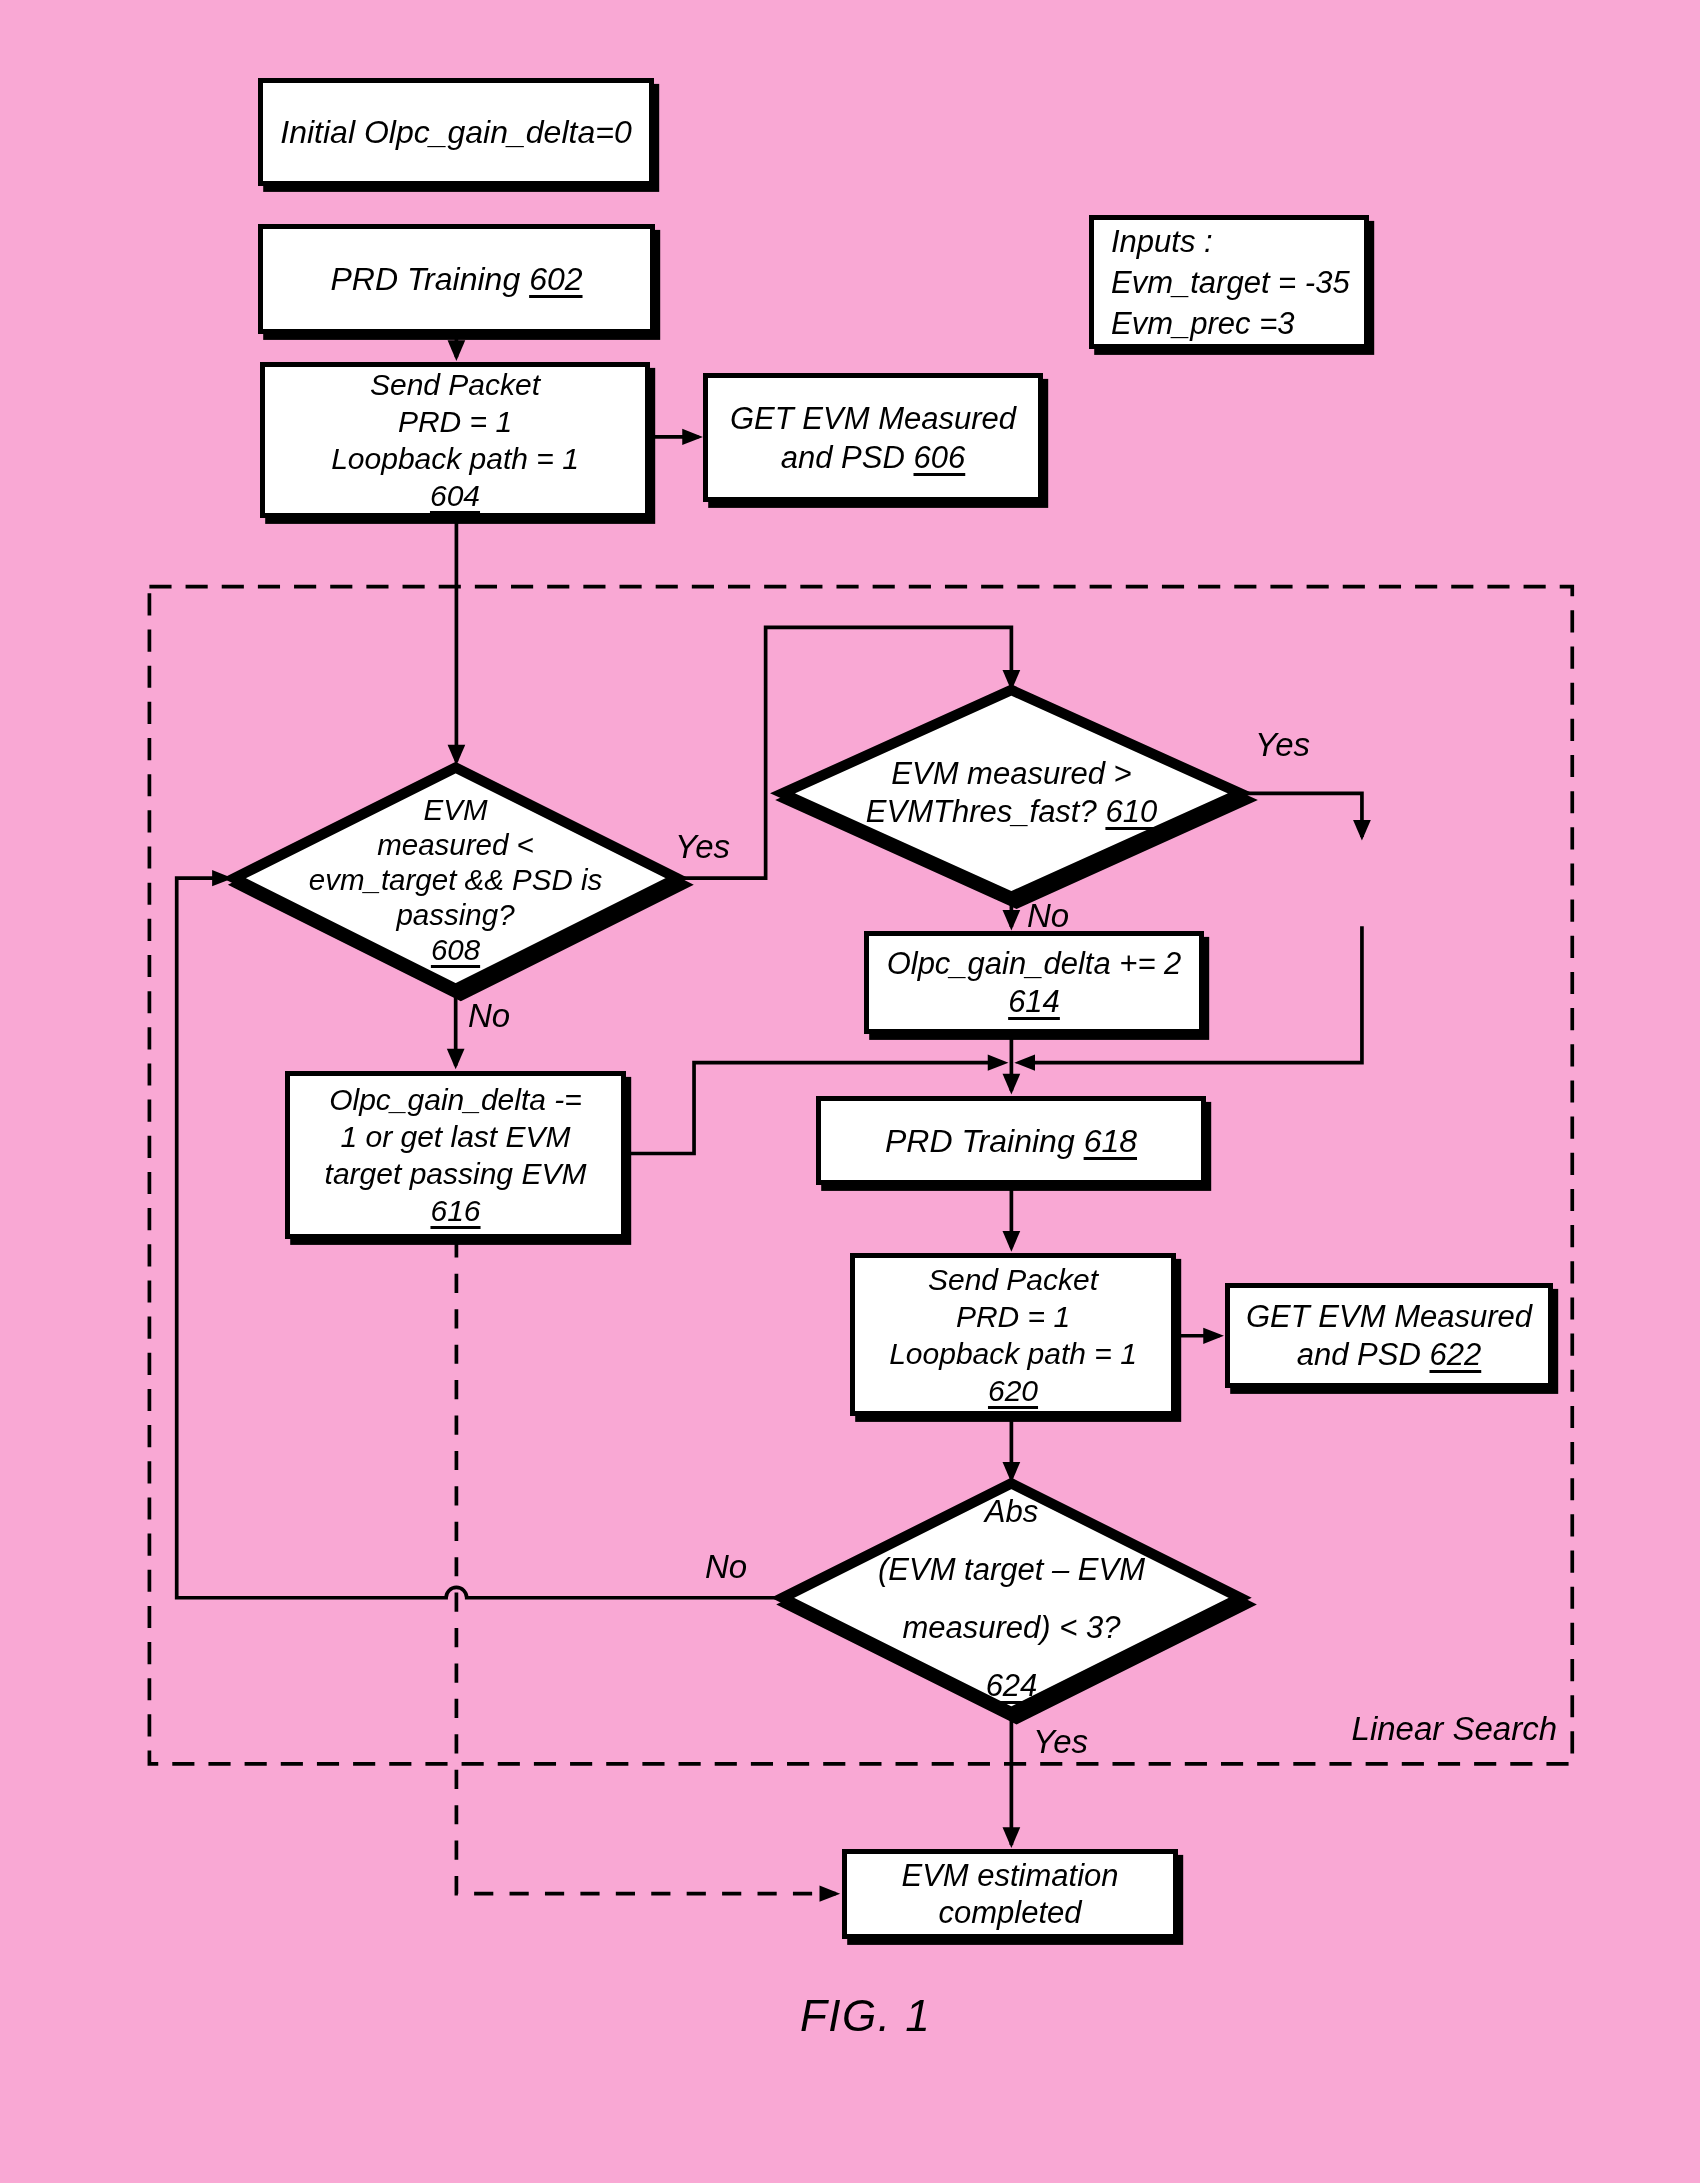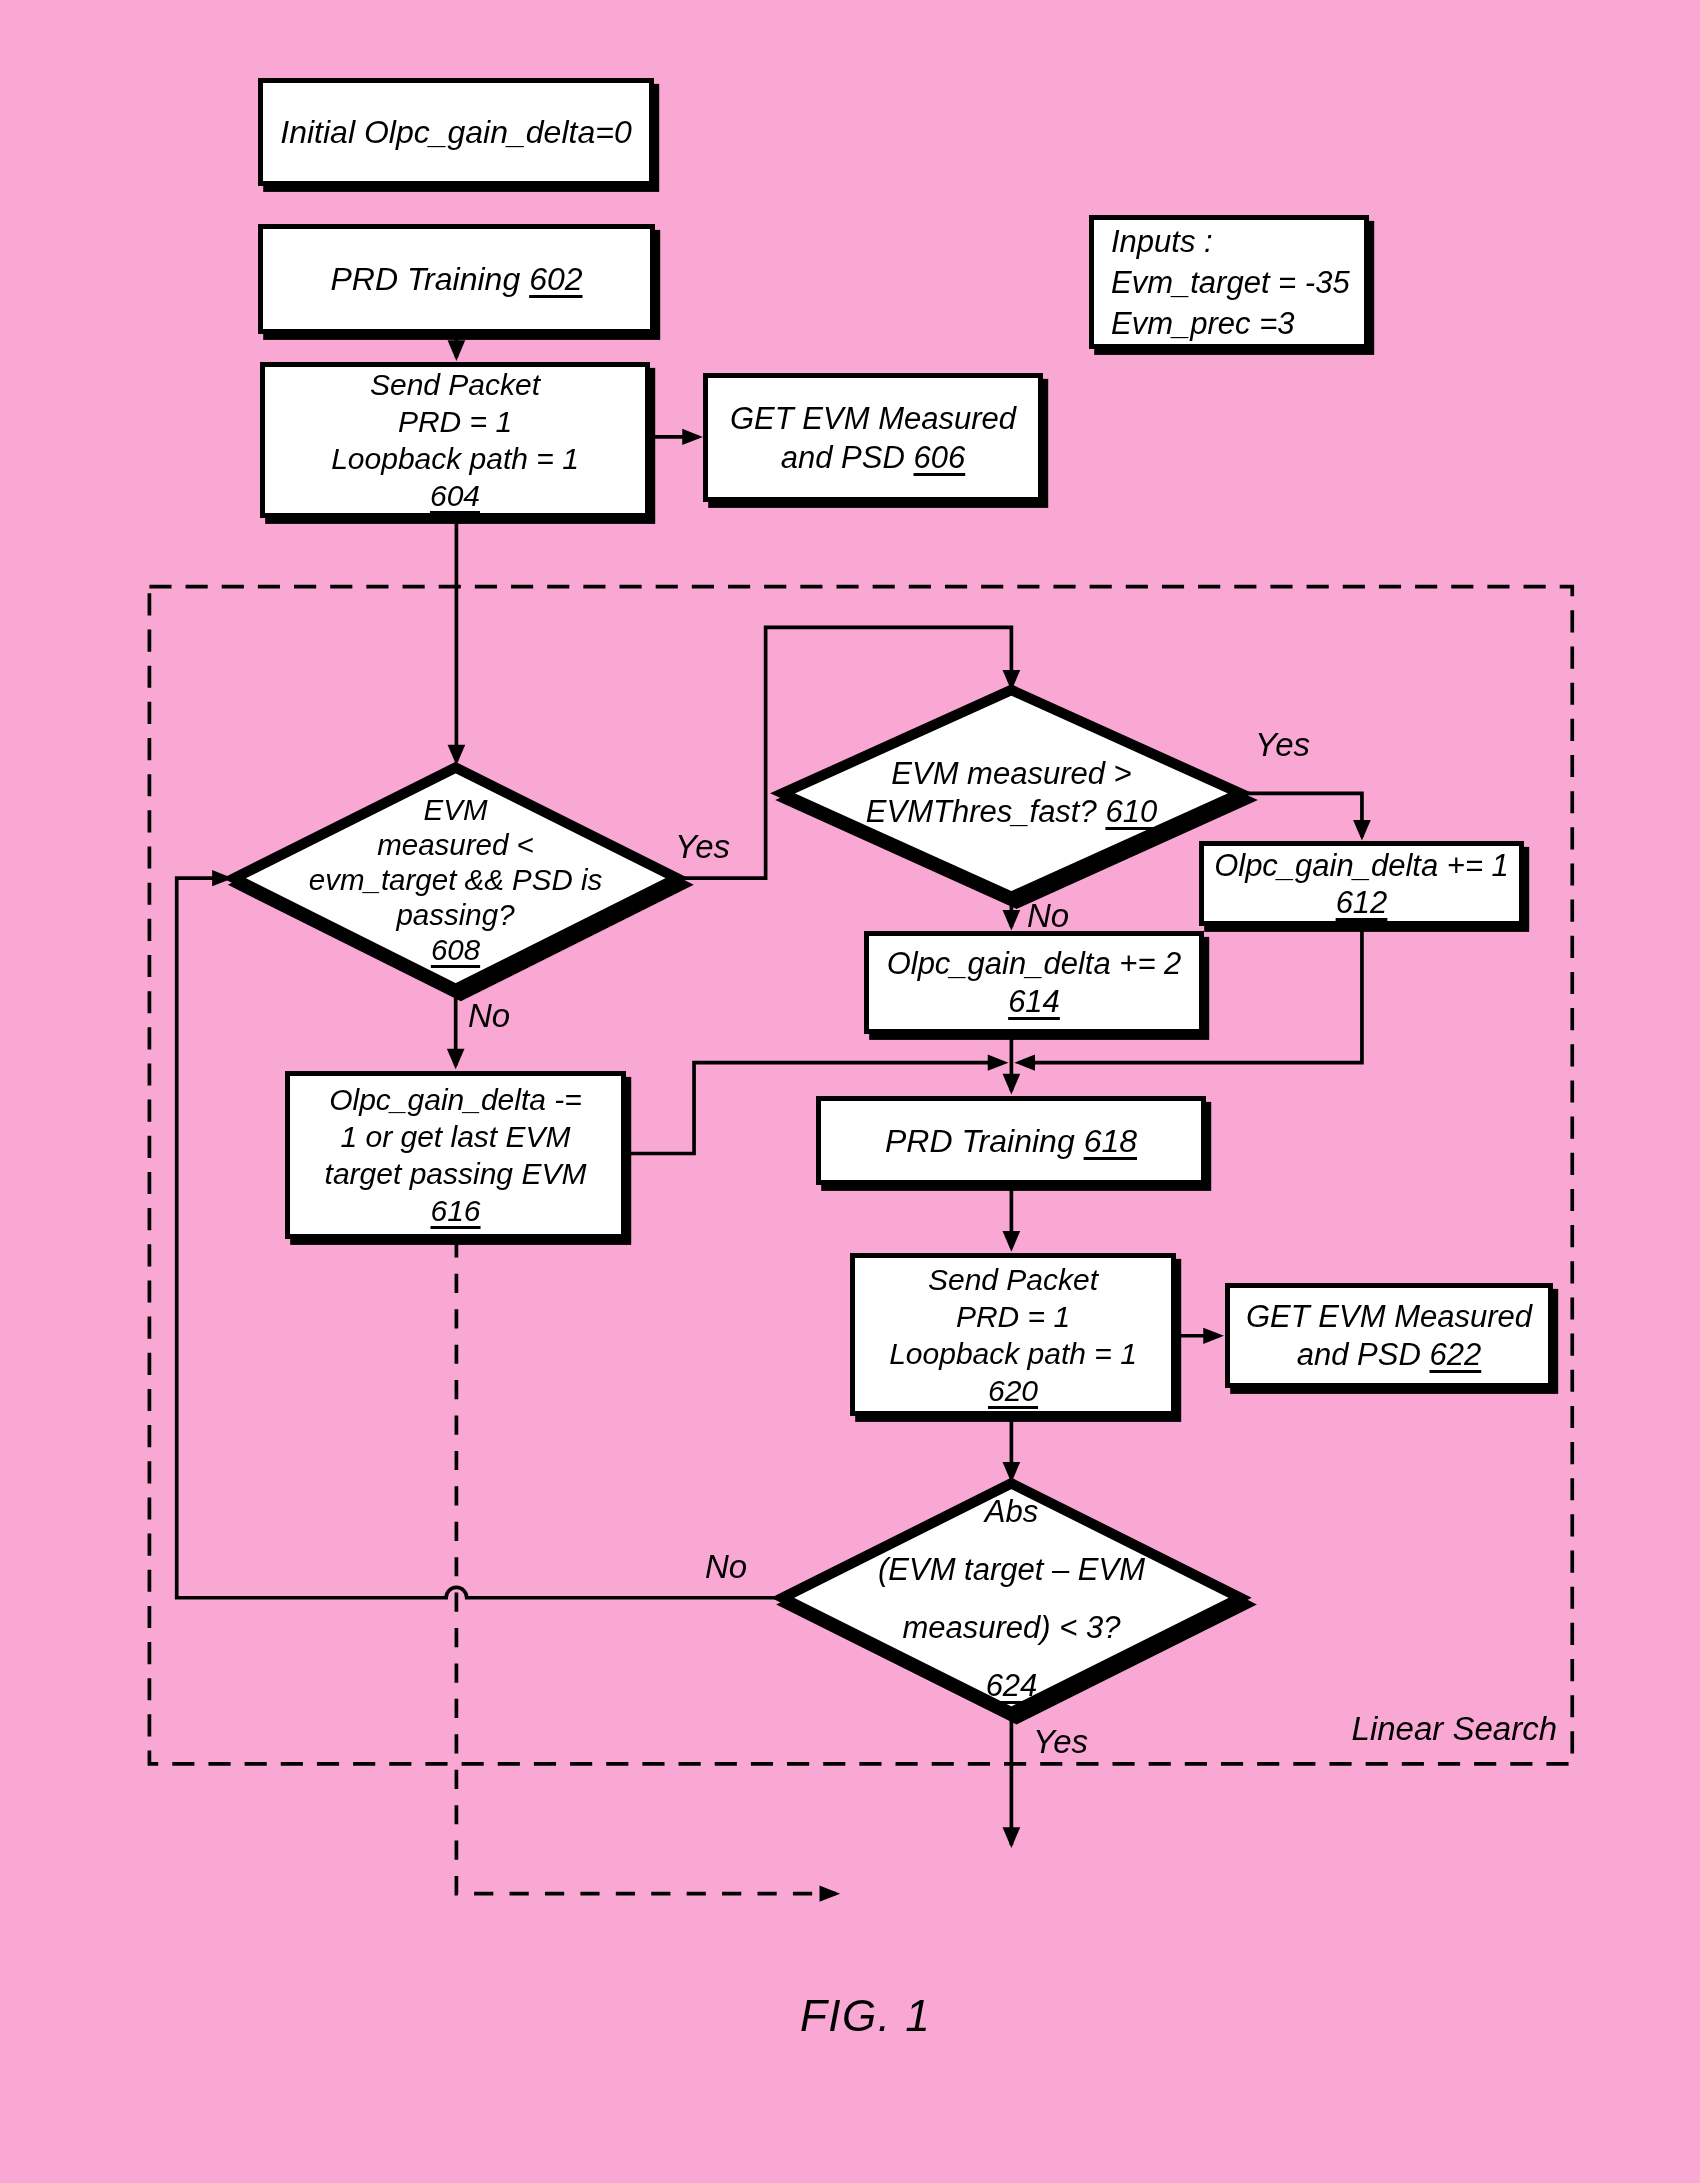--- a/index.html
+++ b/index.html
@@ -125,24 +125,20 @@
     </div>
   </div>
 
   <div class="dtext" style="left:849px;top:1515px;width:325px;height:167px;font-size:31px;line-height:38px;gap:20px;">
     <div>Abs</div>
     <div>(EVM target – EVM</div>
     <div>measured) &lt; 3?</div>
     <div class="u">624</div>
   </div>
 
-  <div class="node" style="left:1199px;top:841px;width:325px;height:85px;line-height:37px;">
-    <div>Olpc_gain_delta += 1</div>
-    <div class="u">612</div>
-  </div>
 
   <div class="node" style="left:864px;top:931px;width:340px;height:103px;line-height:38px;">
     <div>Olpc_gain_delta += 2</div>
     <div class="u">614</div>
   </div>
 
   <div class="node" style="left:285px;top:1071px;width:341px;height:168px;font-size:30px;line-height:37px;">
     <div>Olpc_gain_delta -=</div>
     <div>1 or get last EVM</div>
     <div>target passing EVM</div>
@@ -164,20 +160,24 @@
   </div>
 
   <div class="node" style="left:1225px;top:1283px;width:328px;height:105px;line-height:38px;">
     <div>GET EVM Measured</div>
     <div class="row">
       <span>and PSD</span>
       <span class="u">622</span>
     </div>
   </div>
 
+  <div class="node" style="left:842px;top:1849px;width:336px;height:90px;line-height:37px;">
+    <div>EVM estimation</div>
+    <div>completed</div>
+  </div>
 
   <div class="lbl" style="left:675px;top:829px;">Yes</div>
   <div class="lbl" style="left:468px;top:998px;">No</div>
   <div class="lbl" style="left:1255px;top:727px;">Yes</div>
   <div class="lbl" style="left:1027px;top:898px;">No</div>
   <div class="lbl" style="left:705px;top:1549px;">No</div>
   <div class="lbl" style="left:1033px;top:1724px;">Yes</div>
 
   <div class="lbl" style="left:1306px;top:1711px;width:251px;text-align:right;">Linear Search</div>
   <div class="caption" style="left:703px;top:1991px;width:325px;">FIG. 1</div>

